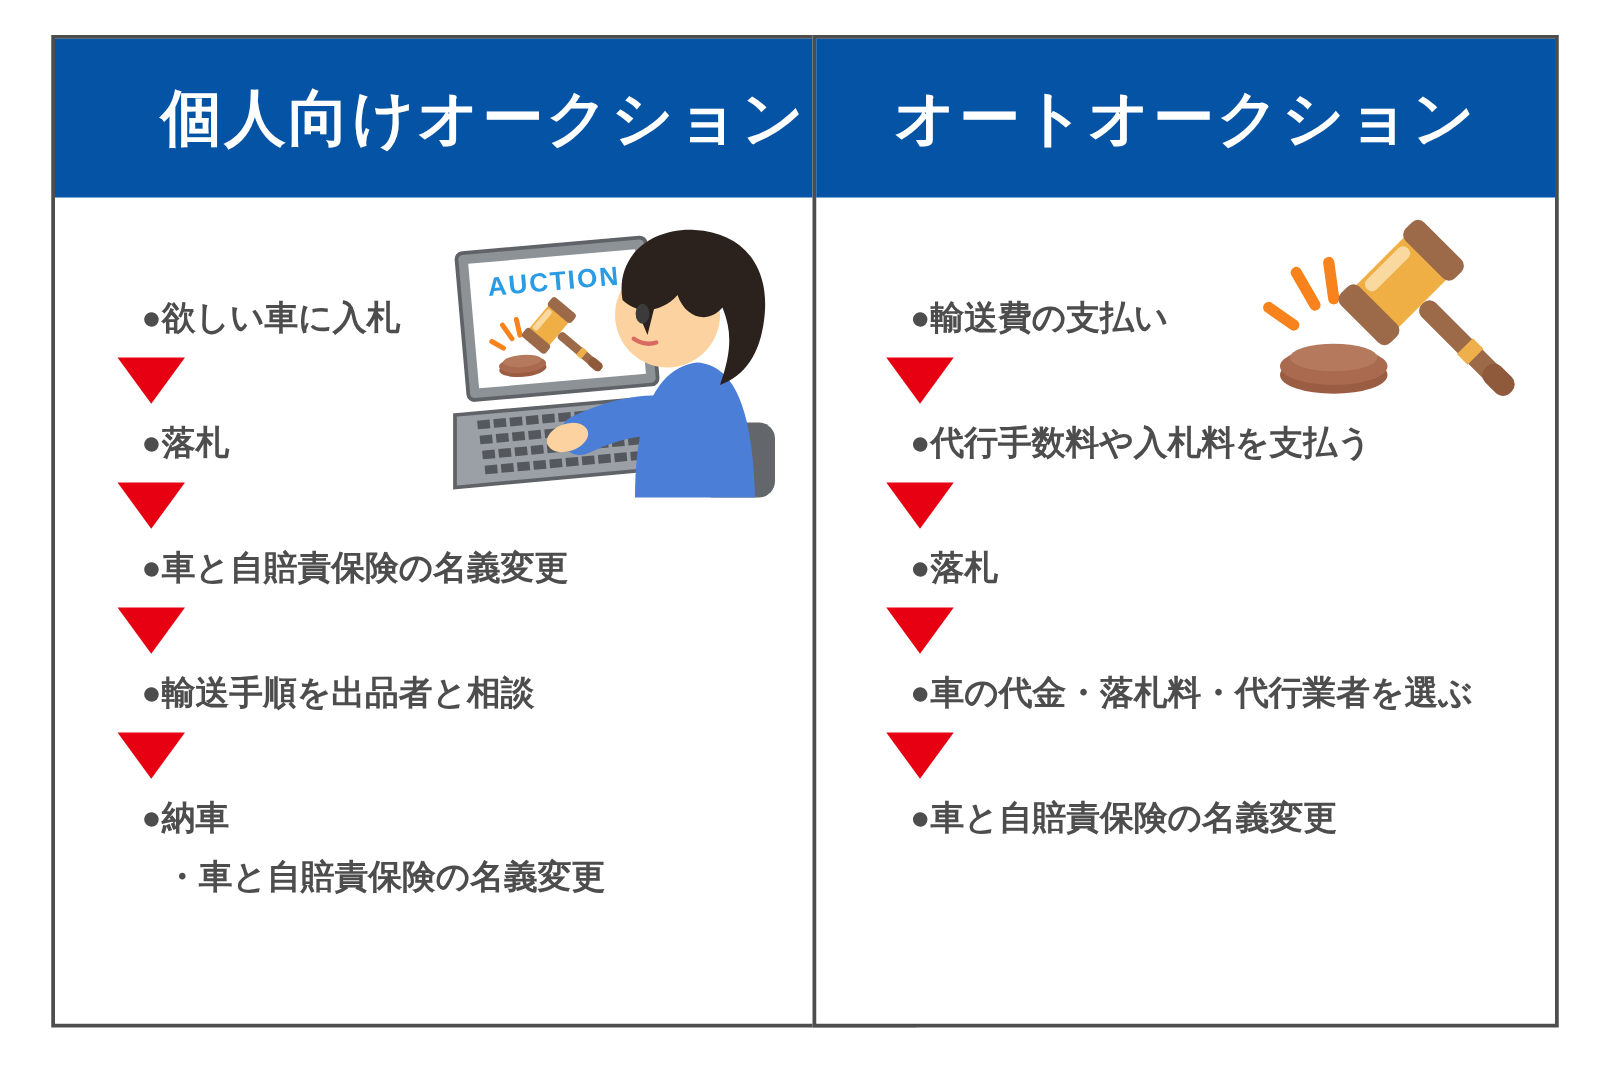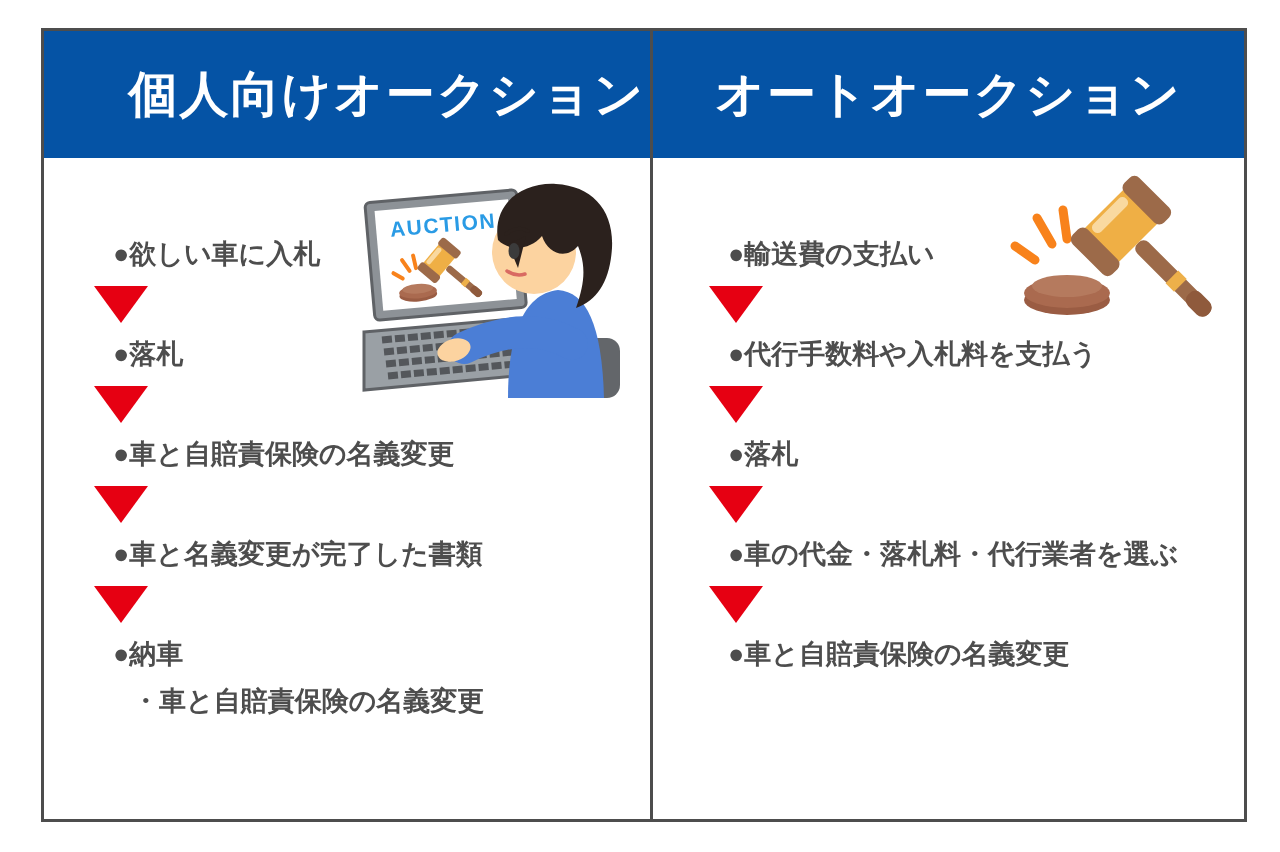--- a/index.html
+++ b/index.html
@@ -81,21 +81,21 @@
           <div class="arrow"></div>
           <div class="step">
             <div class="step-line">●落札</div>
           </div>
           <div class="arrow"></div>
           <div class="step">
             <div class="step-line">●車と自賠責保険の名義変更</div>
           </div>
           <div class="arrow"></div>
           <div class="step">
-            <div class="step-line">●車と名義変更が完了した書類</div>
+            <div class="step-line">●輸送手順を出品者と相談</div>
           </div>
           <div class="arrow"></div>
           <div class="step">
             <div class="step-line">●納車</div>
             <div class="step-line sub">・車と自賠責保険の名義変更</div>
           </div>
         </div>
 
       <svg class="illus person-illus" width="258" height="224" viewBox="0 0 258 224">
 

